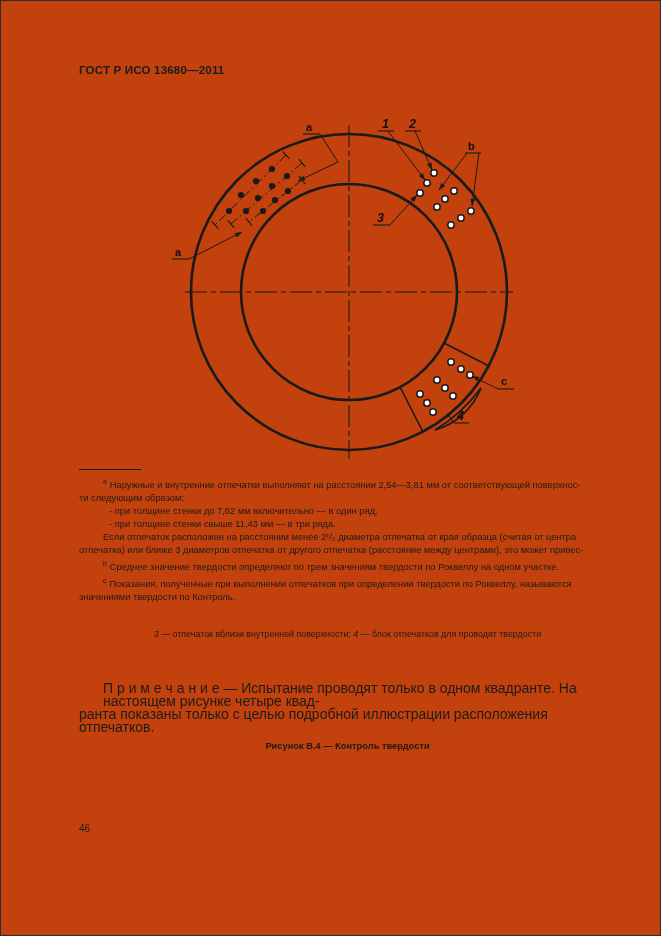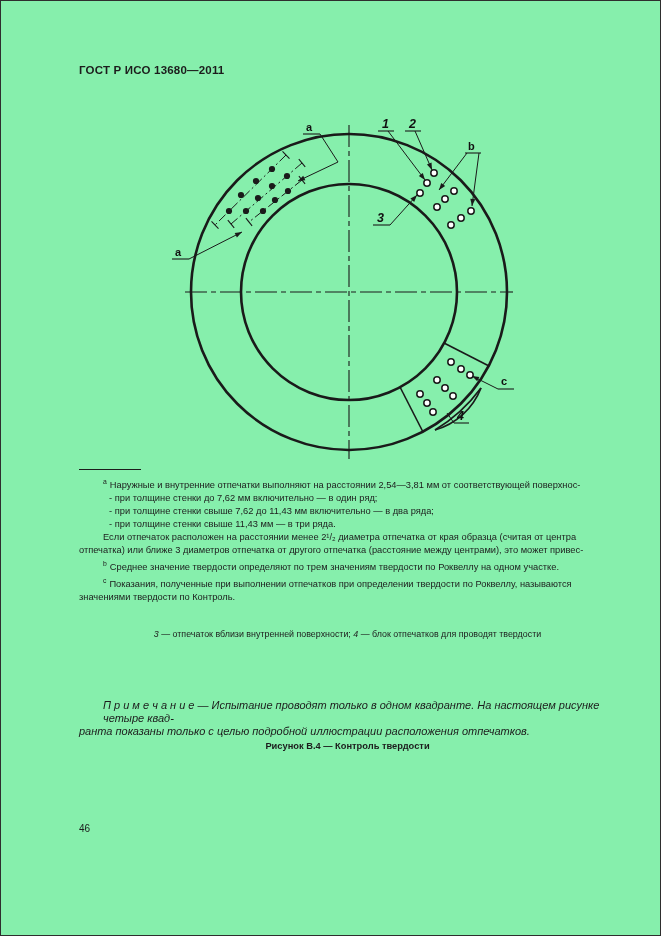--- a/index.html
+++ b/index.html
@@ -1,18 +1,18 @@
 <!DOCTYPE html>
 <html><head>
 <meta charset="utf-8">
 <style>
   html,body{margin:0;padding:0;background:#888;}
   .page{
     position:relative;width:661px;height:936px;margin:0 auto;
-    background:#86efac;border:1px solid #2e2e2e;box-sizing:border-box;
+    background:#c2410c;border:1px solid #2e2e2e;box-sizing:border-box;
     font-family:"Liberation Sans",sans-serif;color:#1c1c1c;overflow:hidden;
   }
   .doc-header{position:absolute;left:78px;top:63px;font-size:11.5px;font-weight:bold;letter-spacing:.2px;}
   .figure-svg{position:absolute;left:0;top:105px;width:661px;height:362px;}
   .figure-svg .ring{fill:none;stroke:#1a1a1a;stroke-width:2.6;}
   .figure-svg .cline{stroke:#1a1a1a;stroke-width:1.1;stroke-dasharray:22 4 5 4;}
   .figure-svg .rowline{stroke:#1a1a1a;stroke-width:1;stroke-dasharray:9 3 2 3;fill:none;}
   .figure-svg .tick{stroke:#1a1a1a;stroke-width:1.1;}
   .figure-svg .dot{fill:#1a1a1a;}
   .figure-svg .oc{fill:#fff;stroke:#1a1a1a;stroke-width:1.5;}
@@ -23,21 +23,21 @@
   .figure-svg .arr{fill:#1a1a1a;}
   .figure-svg .lab-letter{font-family:"Liberation Sans",sans-serif;font-size:11px;font-weight:bold;fill:#111;}
   .figure-svg .lab-num{font-family:"Liberation Sans",sans-serif;font-size:12.5px;font-weight:bold;font-style:italic;fill:#111;}
   .fn-rule{position:absolute;left:78px;top:468px;width:62px;border-top:1.2px solid #1c1c1c;}
   .fn-block{position:absolute;left:78px;top:474px;width:537px;font-size:9.3px;line-height:13px;}
   .fn-block .ind{padding-left:24px;}
   .fn-block .dash{padding-left:30px;}
   .fn-block sup{font-size:6.8px;vertical-align:super;margin-right:3px;}
   .legend-block{position:absolute;left:78px;top:627px;width:537px;text-align:center;font-size:8.9px;line-height:13px;}
   .legend-block .num{font-style:italic;}
-  .note-block{position:absolute;left:78px;top:698px;width:537px;font-size:11px;line-height:13px;font-style:italic;}
+  .note-block{position:absolute;left:78px;top:681px;width:537px;font-size:14px;line-height:13px;}
   .note-block .ind{padding-left:24px;}
   .fig-caption{position:absolute;left:78px;top:740px;width:537px;text-align:center;font-size:9.3px;font-weight:bold;}
   .page-number{position:absolute;left:78px;top:822px;font-size:10px;}
 </style>
 </head>
 <body>
 
 <div class="page">
 
   <div class="doc-header">ГОСТ Р ИСО 13680—2011</div>
@@ -147,22 +147,22 @@
       <text class="lab-num" x="376" y="221">3</text>
       <text class="lab-letter" x="500" y="384">c</text>
       <text class="lab-num" x="456" y="419">4</text>
     </g>
   </svg>
 
   <div class="fn-rule"></div>
 
   <div class="fn-block">
     <div class="ind"><sup>a</sup><span>Наружные и внутренние отпечатки выполняют на расстоянии 2,54—3,81 мм от соответствующей поверхнос-</span></div>
+    <div>ти следующим образом:</div>
     <div class="dash">- при толщине стенки до 7,62 мм включительно — в один ряд;</div>
-    <div class="dash">- при толщине стенки свыше 7,62 до 11,43 мм включительно — в два ряда;</div>
     <div class="dash">- при толщине стенки свыше 11,43 мм — в три ряда.</div>
     <div class="ind">Если отпечаток расположен на расстоянии менее 2¹/₂ диаметра отпечатка от края образца (считая от центра</div>
     <div>отпечатка) или ближе 3 диаметров отпечатка от другого отпечатка (расстояние между центрами), это может привес-</div>
     <div class="ind"><sup>b</sup><span>Среднее значение твердости определяют по трем значениям твердости по Роквеллу на одном участке.</span></div>
     <div class="ind"><sup>c</sup><span>Показания, полученные при выполнении отпечатков при определении твердости по Роквеллу, называются</span></div>
     <div>значениями твердости по Контроль.</div>
   </div>
 
   <div class="legend-block">
     <div><span class="num">3</span><span> — отпечаток вблизи внутренней поверхности; </span><span class="num">4</span><span> — блок отпечатков для проводят твердости</span></div>

